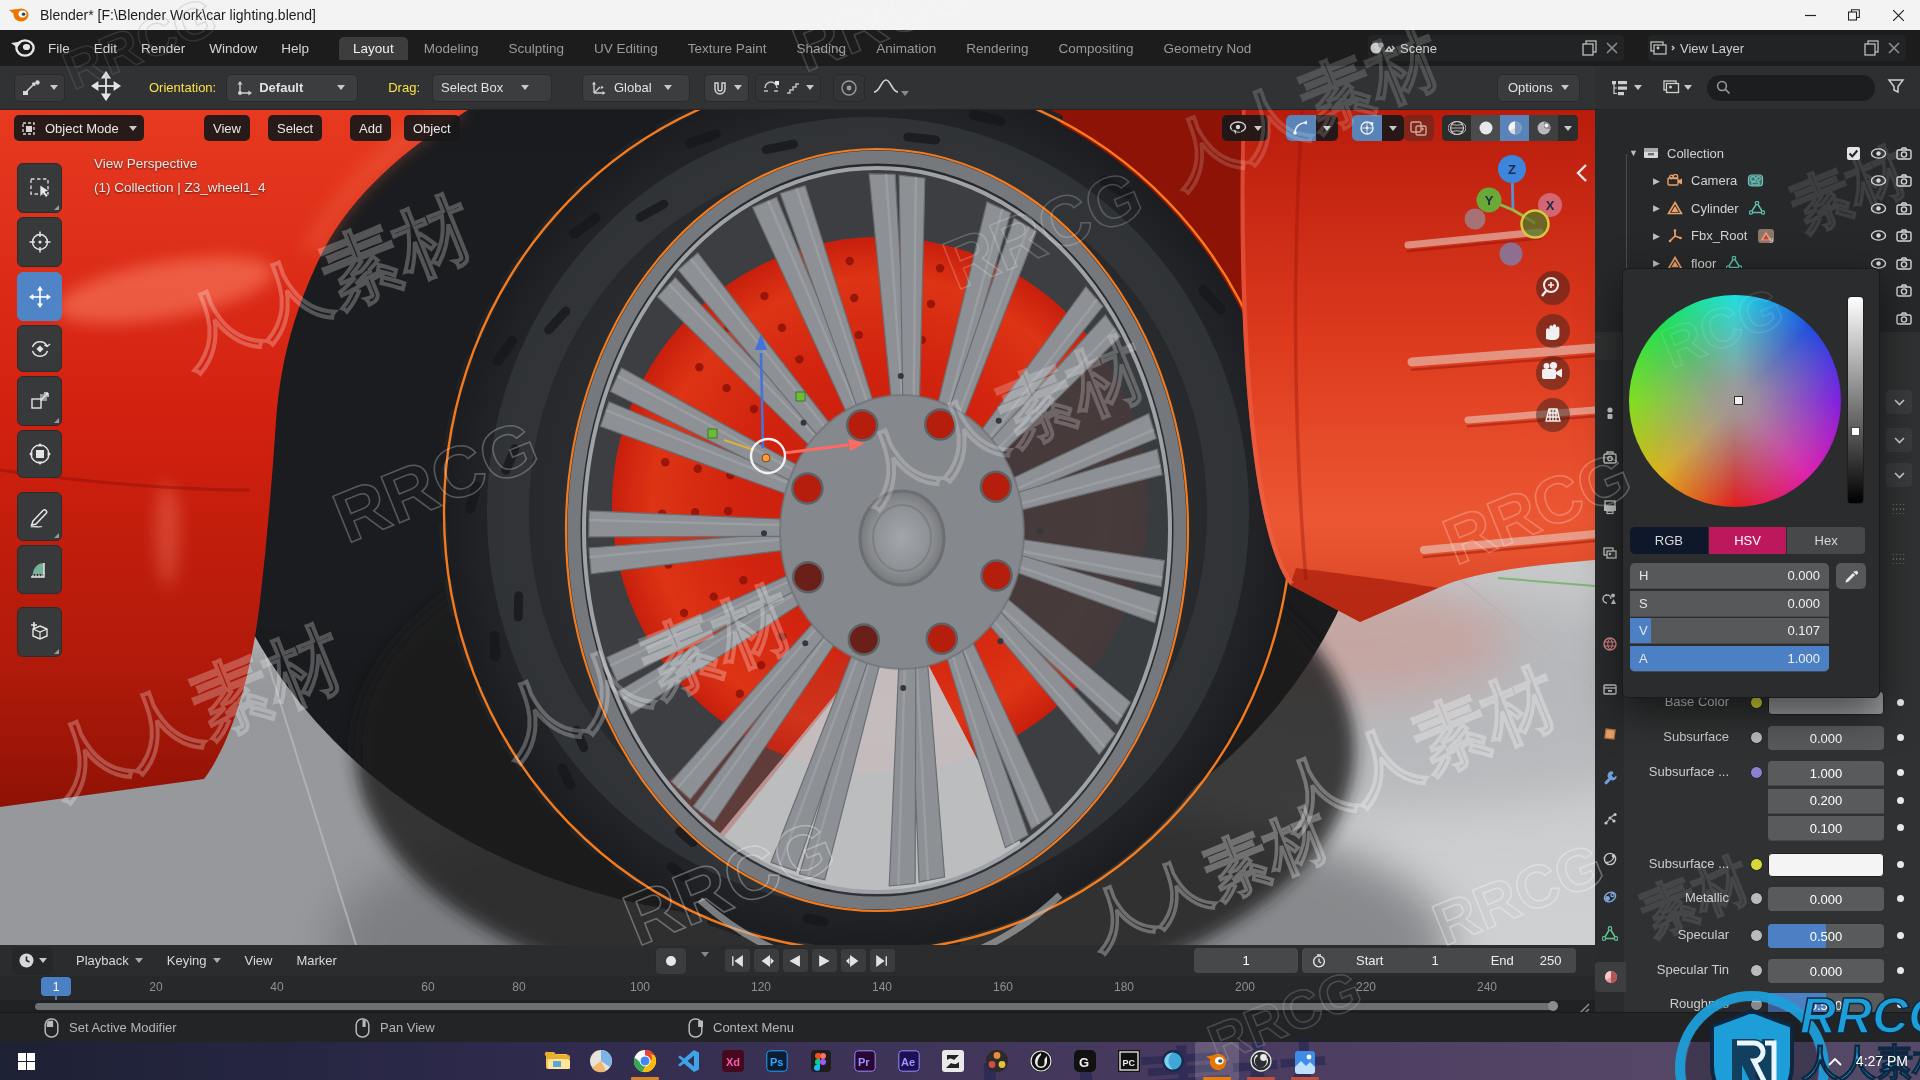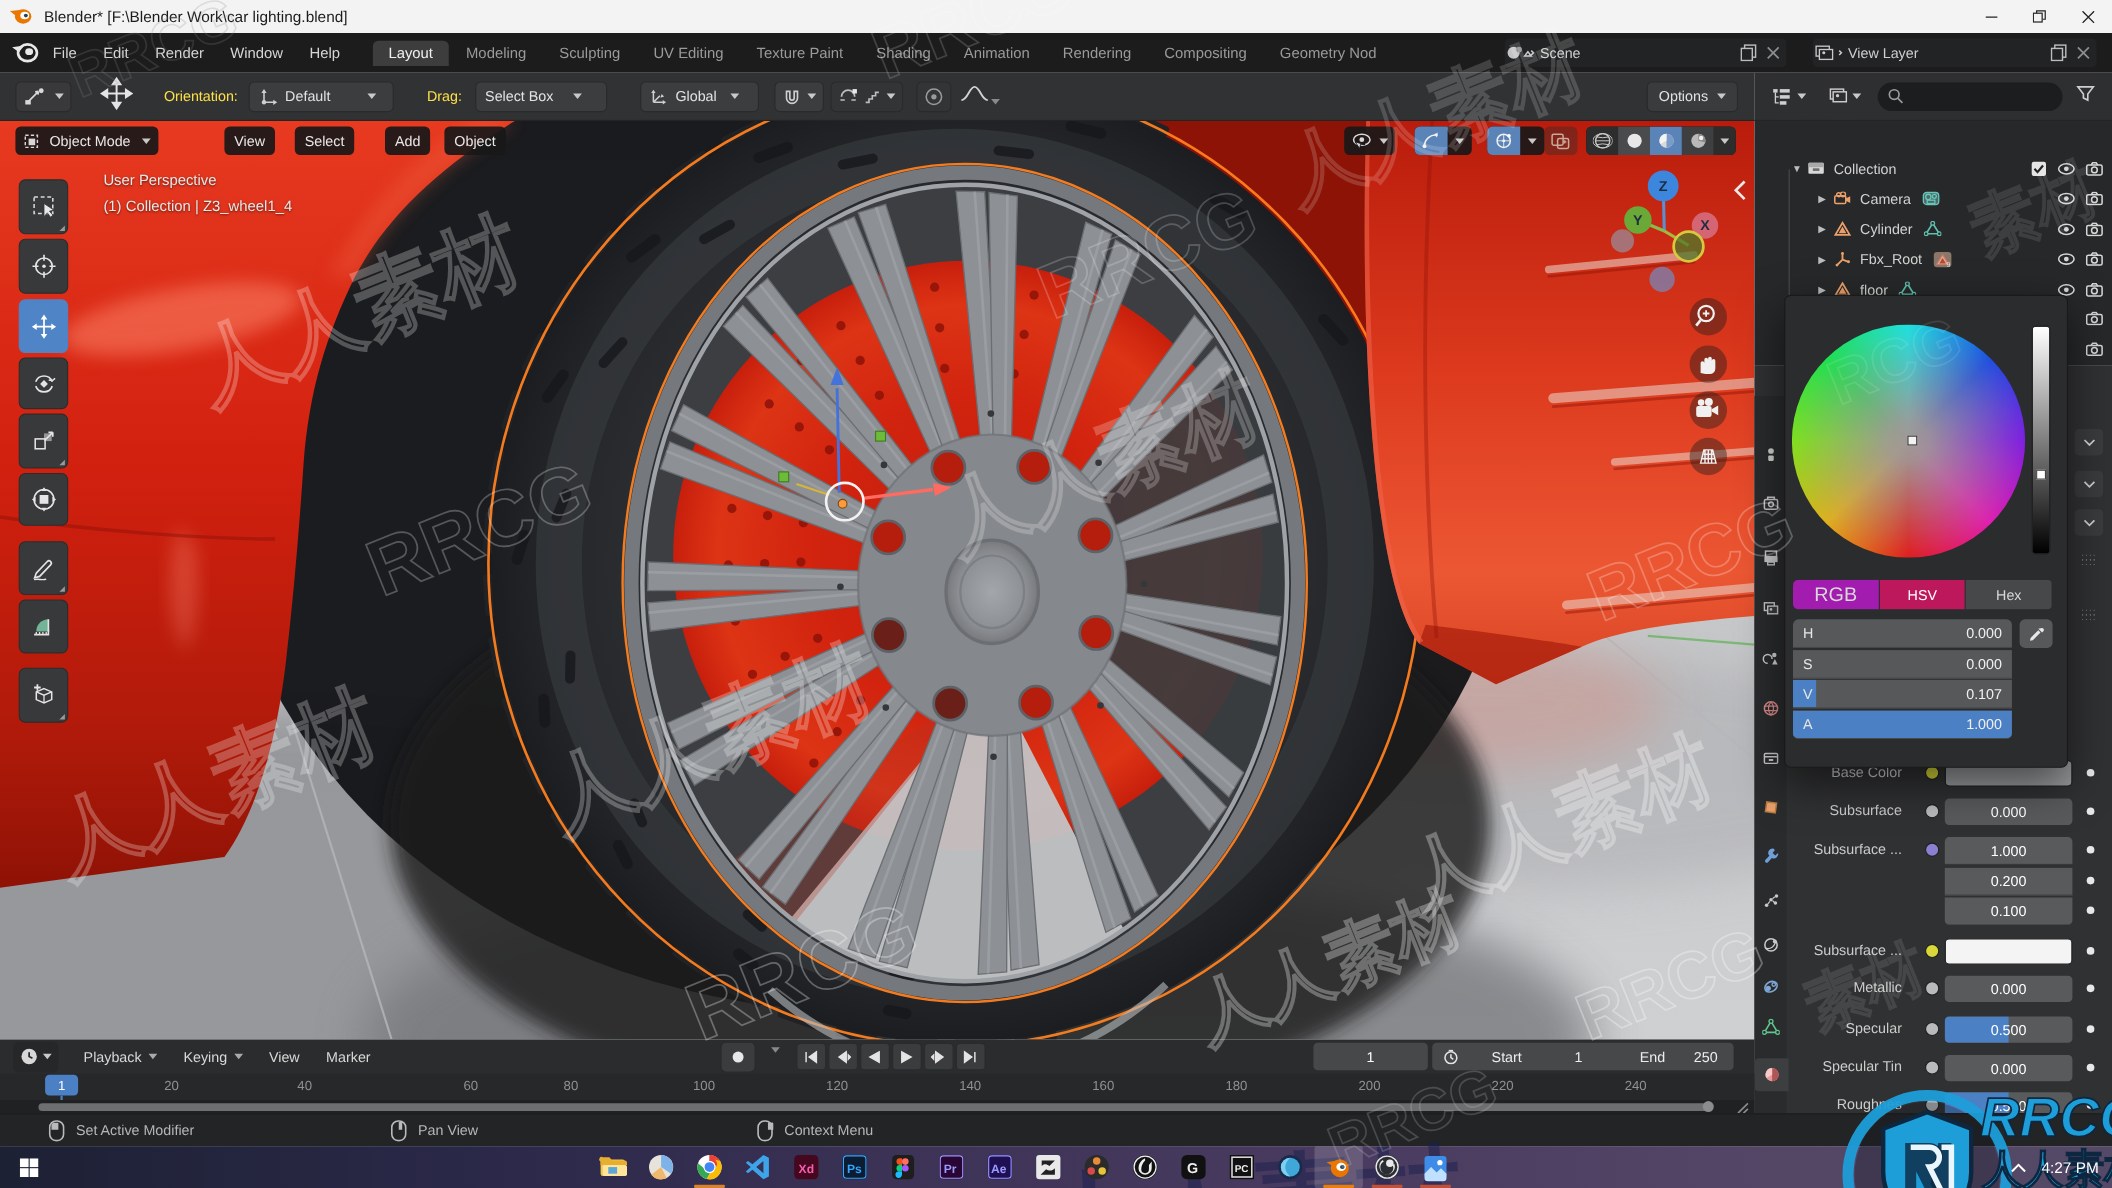--- a/index.html
+++ b/index.html
@@ -496,21 +496,21 @@
         </div>
         <div class="tool-btn" style="top: 497px; height: 50px;">
           <svg width="24" height="24" viewBox="0 0 24 24">
             <path d="M12,6 l7,3 v7 l-7,3 l-7,-3 v-7 Z" fill="none" stroke="#e4e4e4" stroke-width="1.4"></path>
             <path d="M5,9 l7,3 7,-3 M12,12 v7" fill="none" stroke="#e4e4e4" stroke-width="1.2"></path>
             <path d="M6,2 v6 M3,5 h6" stroke="#e4e4e4" stroke-width="1.6"></path>
           </svg>
           <div style="position: absolute; right: 2px; bottom: 2px; width: 0px; height: 0px; border-left: 5px solid transparent; border-bottom: 5px solid rgb(154, 154, 154);"></div>
         </div>
       </div>
-    <div class="hud" style="left:94px; top:46px;">User Perspective</div>
+    <div class="hud" style="left:94px; top:46px;">View Perspective</div>
     <div class="hud" style="left:94px; top:70px;">(1) Collection | Z3_wheel1_4</div>
     <svg id="vp-gizmos" width="1595" height="835" viewBox="0 0 1595 835" style="position:absolute;left:0;top:0;">
         <g>
           <line x1="763" y1="338" x2="761" y2="243" stroke="#4472dc" stroke-width="2.6"></line>
           <path d="M761,224 l-6,16 l12,0 Z" fill="#4472dc"></path>
           <line x1="784" y1="343" x2="848" y2="335" stroke="#ff6b60" stroke-width="3"></line>
           <path d="M865,333 l-17,-4 l2,12 Z" fill="#ff6b60"></path>
           <line x1="754" y1="340" x2="724" y2="330" stroke="#d8b43a" stroke-width="2"></line>
           <rect x="708" y="319" width="9" height="9" fill="#6cbb39" stroke="#3f7a1f" stroke-width="1"></rect>
           <rect x="796" y="282" width="9" height="9" fill="#6cbb39" stroke="#3f7a1f" stroke-width="1"></rect>
@@ -664,21 +664,21 @@
             <path d="M28.5,15 l-5,-3.4 v6.8 Z"></path>
           </g>
         </svg></div>
       <span class="ts-label" style="margin-left: 28px;">Orientation:</span>
       <div class="chip" style="margin-left: 10px; width: 132px;">
         <svg width="18" height="16" viewBox="0 0 18 16">
           <path d="M5,13 V3 M5,13 h10" stroke="#cfcfcf" stroke-width="1.4" fill="none"></path>
           <path d="M5,1 l-2.4,3.6 h4.8 Z M17,13 l-3.6,-2.4 v4.8 Z" fill="#cfcfcf"></path>
           <circle cx="5" cy="13" r="2" fill="#cfcfcf"></circle>
         </svg>
-        <span style="margin-left: 6px;">Default</span>
+        <span style="margin-left: 6px; font-weight: bold;">Default</span>
         <span class="chev" style="margin-left: 34px;"></span>
       </div>
       <span class="ts-label" style="margin-left: 30px;">Drag:</span>
       <div class="chip" style="margin-left: 12px; width: 120px;">
         <span>Select Box</span>
         <span class="chev" style="margin-left: 18px;"></span>
       </div>
       <div class="chip" style="margin-left: 30px; width: 108px;">
         <svg width="18" height="16" viewBox="0 0 18 16">
           <path d="M3,13 L3,4 M3,13 L12,13 M3,13 L9,7" stroke="#cfcfcf" stroke-width="1.4" fill="none"></path>
@@ -1417,21 +1417,21 @@
   </div>
 
   <div id="picker" class="abs">
       <div style="position: absolute; left: 6px; top: 26px; width: 212px; height: 212px; border-radius: 50%; background: radial-gradient(circle, rgb(168, 160, 159) 0%, rgba(168, 160, 159, 0.92) 12%, rgba(168, 160, 159, 0) 72%), conic-gradient(from 180deg, rgb(237, 29, 29), rgb(237, 185, 29) 12.5%, rgb(133, 237, 29) 25%, rgb(29, 237, 81) 37.5%, rgb(29, 237, 237) 50%, rgb(29, 81, 237) 62.5%, rgb(133, 29, 237) 75%, rgb(237, 29, 185) 87.5%, rgb(237, 29, 29) 100%); filter: brightness(0.95);">
         <div style="position: absolute; left: 105px; top: 101px; width: 9px; height: 9px; background: rgb(255, 255, 255); border: 1px solid rgb(51, 51, 51);"></div>
       </div>
       <div style="position: absolute; left: 224px; top: 27px; width: 17px; height: 208px; border-radius: 4px; background: linear-gradient(rgb(255, 255, 255), rgb(0, 0, 0)); border: 1px solid rgb(31, 31, 31);">
         <div style="position: absolute; left: 3px; top: 130px; width: 9px; height: 9px; background: rgb(255, 255, 255); border: 1px solid rgb(68, 68, 68);"></div>
       </div>
       <div style="position: absolute; left: 7px; top: 258px; width: 236px; height: 27px; display: flex; border-radius: 5px; overflow: hidden;">
-        <div style="flex: 1 1 0%; display: flex; align-items: center; justify-content: center; font-size: 18px; color: rgb(216, 216, 216); background: #a21caf; margin-right: 1px;">RGB</div>
+        <div style="flex: 1 1 0%; display: flex; align-items: center; justify-content: center; font-size: 13px; color: rgb(216, 216, 216); background: #0f172a; margin-right: 1px;">RGB</div>
         <div style="flex: 1 1 0%; display: flex; align-items: center; justify-content: center; font-size: 13px; color: rgb(255, 255, 255); background: #be185d; margin-right: 1px;">HSV</div>
         <div style="flex: 1 1 0%; display: flex; align-items: center; justify-content: center; font-size: 13px; color: rgb(216, 216, 216); background: rgb(70, 72, 74); margin-right: 1px;">Hex</div>
       </div>
       <div class="slider" style="position: absolute; left: 7px; top: 294px; width: 199px; height: 26px; border-radius: 5px 5px 0px 0px; border-bottom: 1px solid rgb(71, 73, 75); background: rgb(86, 88, 90);">
         <span style="position: absolute; left: 9px; color: rgb(230, 230, 230);">H</span>
         <span style="position: absolute; right: 9px; color: rgb(240, 240, 240);">0.000</span>
       </div>
       <div class="slider" style="position: absolute; left: 7px; top: 321.5px; width: 199px; height: 26px; border-radius: 0px; border-bottom: 1px solid rgb(71, 73, 75); background: rgb(86, 88, 90);">
         <span style="position: absolute; left: 9px; color: rgb(230, 230, 230);">S</span>
         <span style="position: absolute; right: 9px; color: rgb(240, 240, 240);">0.000</span>

